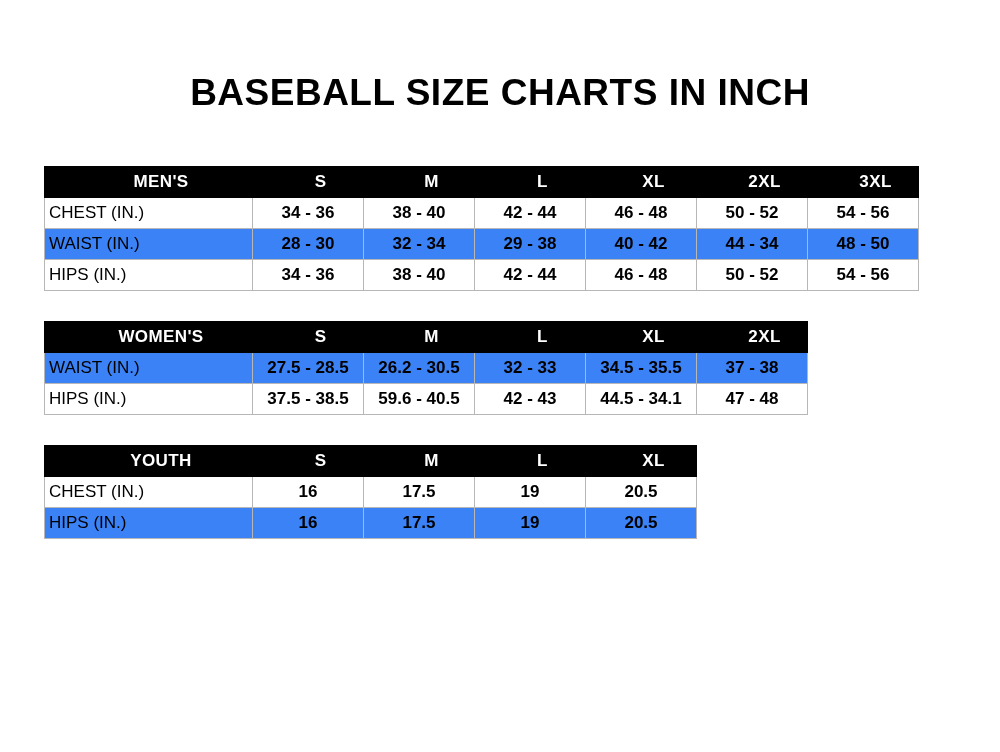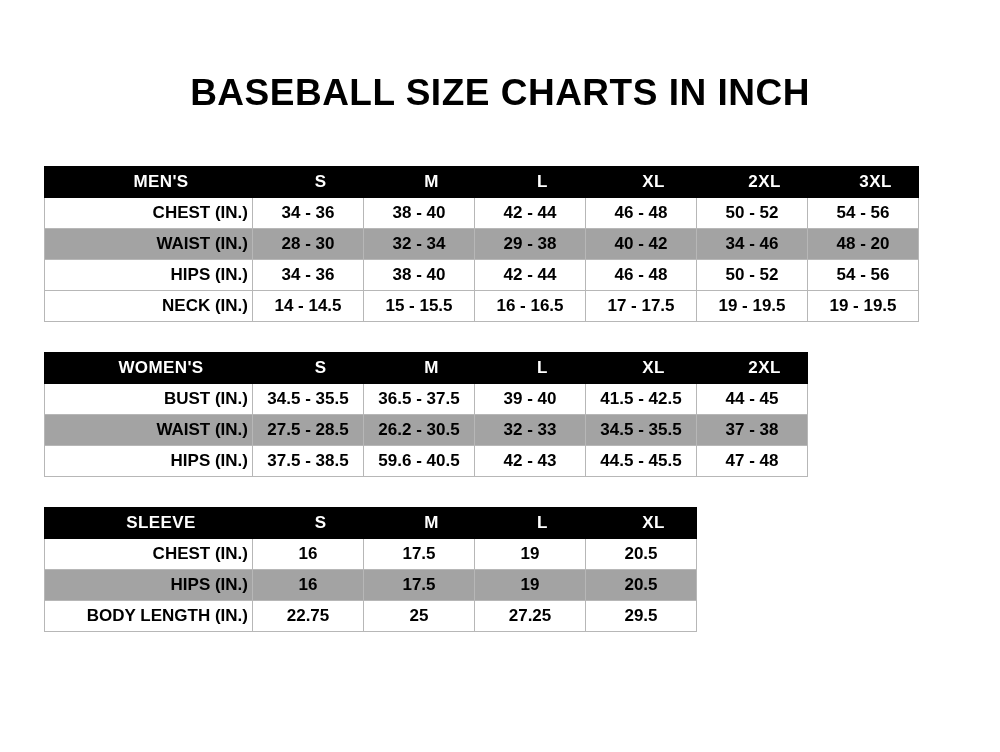--- a/index.html
+++ b/index.html
@@ -57,25 +57,25 @@
     color: #ffffff;
     border: 1px solid #000000;
     font-size: 17px;
     letter-spacing: 0.4px;
     padding-left: 29px;
   }
   table.size-table thead th.row-head {
     text-align: center;
   }
   table.size-table tbody tr.alt td {
-    background: #a3a3a3;
+    background: #3b82f6;
   }
   table.size-table tbody td.label {
-    text-align: right;
-    font-weight: bold;
+    text-align: left;
+    font-weight: normal;
   }
   
   .tbl-men col.c0 { width: 208px; }
   .tbl-men col.cx { width: 111px; }
 
   .tbl-women col.c0 { width: 208px; }
   .tbl-women col.cx { width: 111px; }
 
   .tbl-youth col.c0 { width: 208px; }
   .tbl-youth col.cx { width: 111px; }
@@ -119,41 +119,32 @@
           <td>46 - 48</td>
           <td>50 - 52</td>
           <td>54 - 56</td>
         </tr>
         <tr class="alt">
           <td class="label">WAIST (IN.)</td>
           <td>28 - 30</td>
           <td>32 - 34</td>
           <td>29 - 38</td>
           <td>40 - 42</td>
-          <td>34 - 46</td>
-          <td>48 - 20</td>
+          <td>44 - 34</td>
+          <td>48 - 50</td>
         </tr>
         <tr>
           <td class="label">HIPS (IN.)</td>
           <td>34 - 36</td>
           <td>38 - 40</td>
           <td>42 - 44</td>
           <td>46 - 48</td>
           <td>50 - 52</td>
           <td>54 - 56</td>
         </tr>
-        <tr>
-          <td class="label">NECK (IN.)</td>
-          <td>14 - 14.5</td>
-          <td>15 - 15.5</td>
-          <td>16 - 16.5</td>
-          <td>17 - 17.5</td>
-          <td>19 - 19.5</td>
-          <td>19 - 19.5</td>
-        </tr>
       </tbody>
     </table>
 
     <table class="size-table tbl-women">
       <colgroup>
         <col class="c0">
           <col class="cx">
           <col class="cx">
           <col class="cx">
           <col class="cx">
@@ -163,58 +154,50 @@
         <tr>
           <th class="row-head">WOMEN'S</th>
           <th>S</th>
           <th>M</th>
           <th>L</th>
           <th>XL</th>
           <th>2XL</th>
         </tr>
       </thead>
       <tbody>
-        <tr>
-          <td class="label">BUST (IN.)</td>
-          <td>34.5 - 35.5</td>
-          <td>36.5 - 37.5</td>
-          <td>39 - 40</td>
-          <td>41.5 - 42.5</td>
-          <td>44 - 45</td>
-        </tr>
         <tr class="alt">
           <td class="label">WAIST (IN.)</td>
           <td>27.5 - 28.5</td>
           <td>26.2 - 30.5</td>
           <td>32 - 33</td>
           <td>34.5 - 35.5</td>
           <td>37 - 38</td>
         </tr>
         <tr>
           <td class="label">HIPS (IN.)</td>
           <td>37.5 - 38.5</td>
           <td>59.6 - 40.5</td>
           <td>42 - 43</td>
-          <td>44.5 - 45.5</td>
+          <td>44.5 - 34.1</td>
           <td>47 - 48</td>
         </tr>
       </tbody>
     </table>
 
     <table class="size-table tbl-youth">
       <colgroup>
         <col class="c0">
           <col class="cx">
           <col class="cx">
           <col class="cx">
           <col class="cx">
       </colgroup>
       <thead>
         <tr>
-          <th class="row-head">SLEEVE</th>
+          <th class="row-head">YOUTH</th>
           <th>S</th>
           <th>M</th>
           <th>L</th>
           <th>XL</th>
         </tr>
       </thead>
       <tbody>
         <tr>
           <td class="label">CHEST (IN.)</td>
           <td>16</td>
@@ -222,24 +205,17 @@
           <td>19</td>
           <td>20.5</td>
         </tr>
         <tr class="alt">
           <td class="label">HIPS (IN.)</td>
           <td>16</td>
           <td>17.5</td>
           <td>19</td>
           <td>20.5</td>
         </tr>
-        <tr>
-          <td class="label">BODY LENGTH (IN.)</td>
-          <td>22.75</td>
-          <td>25</td>
-          <td>27.25</td>
-          <td>29.5</td>
-        </tr>
       </tbody>
     </table>
 
   </div>
 </div>
 
 </body></html>

